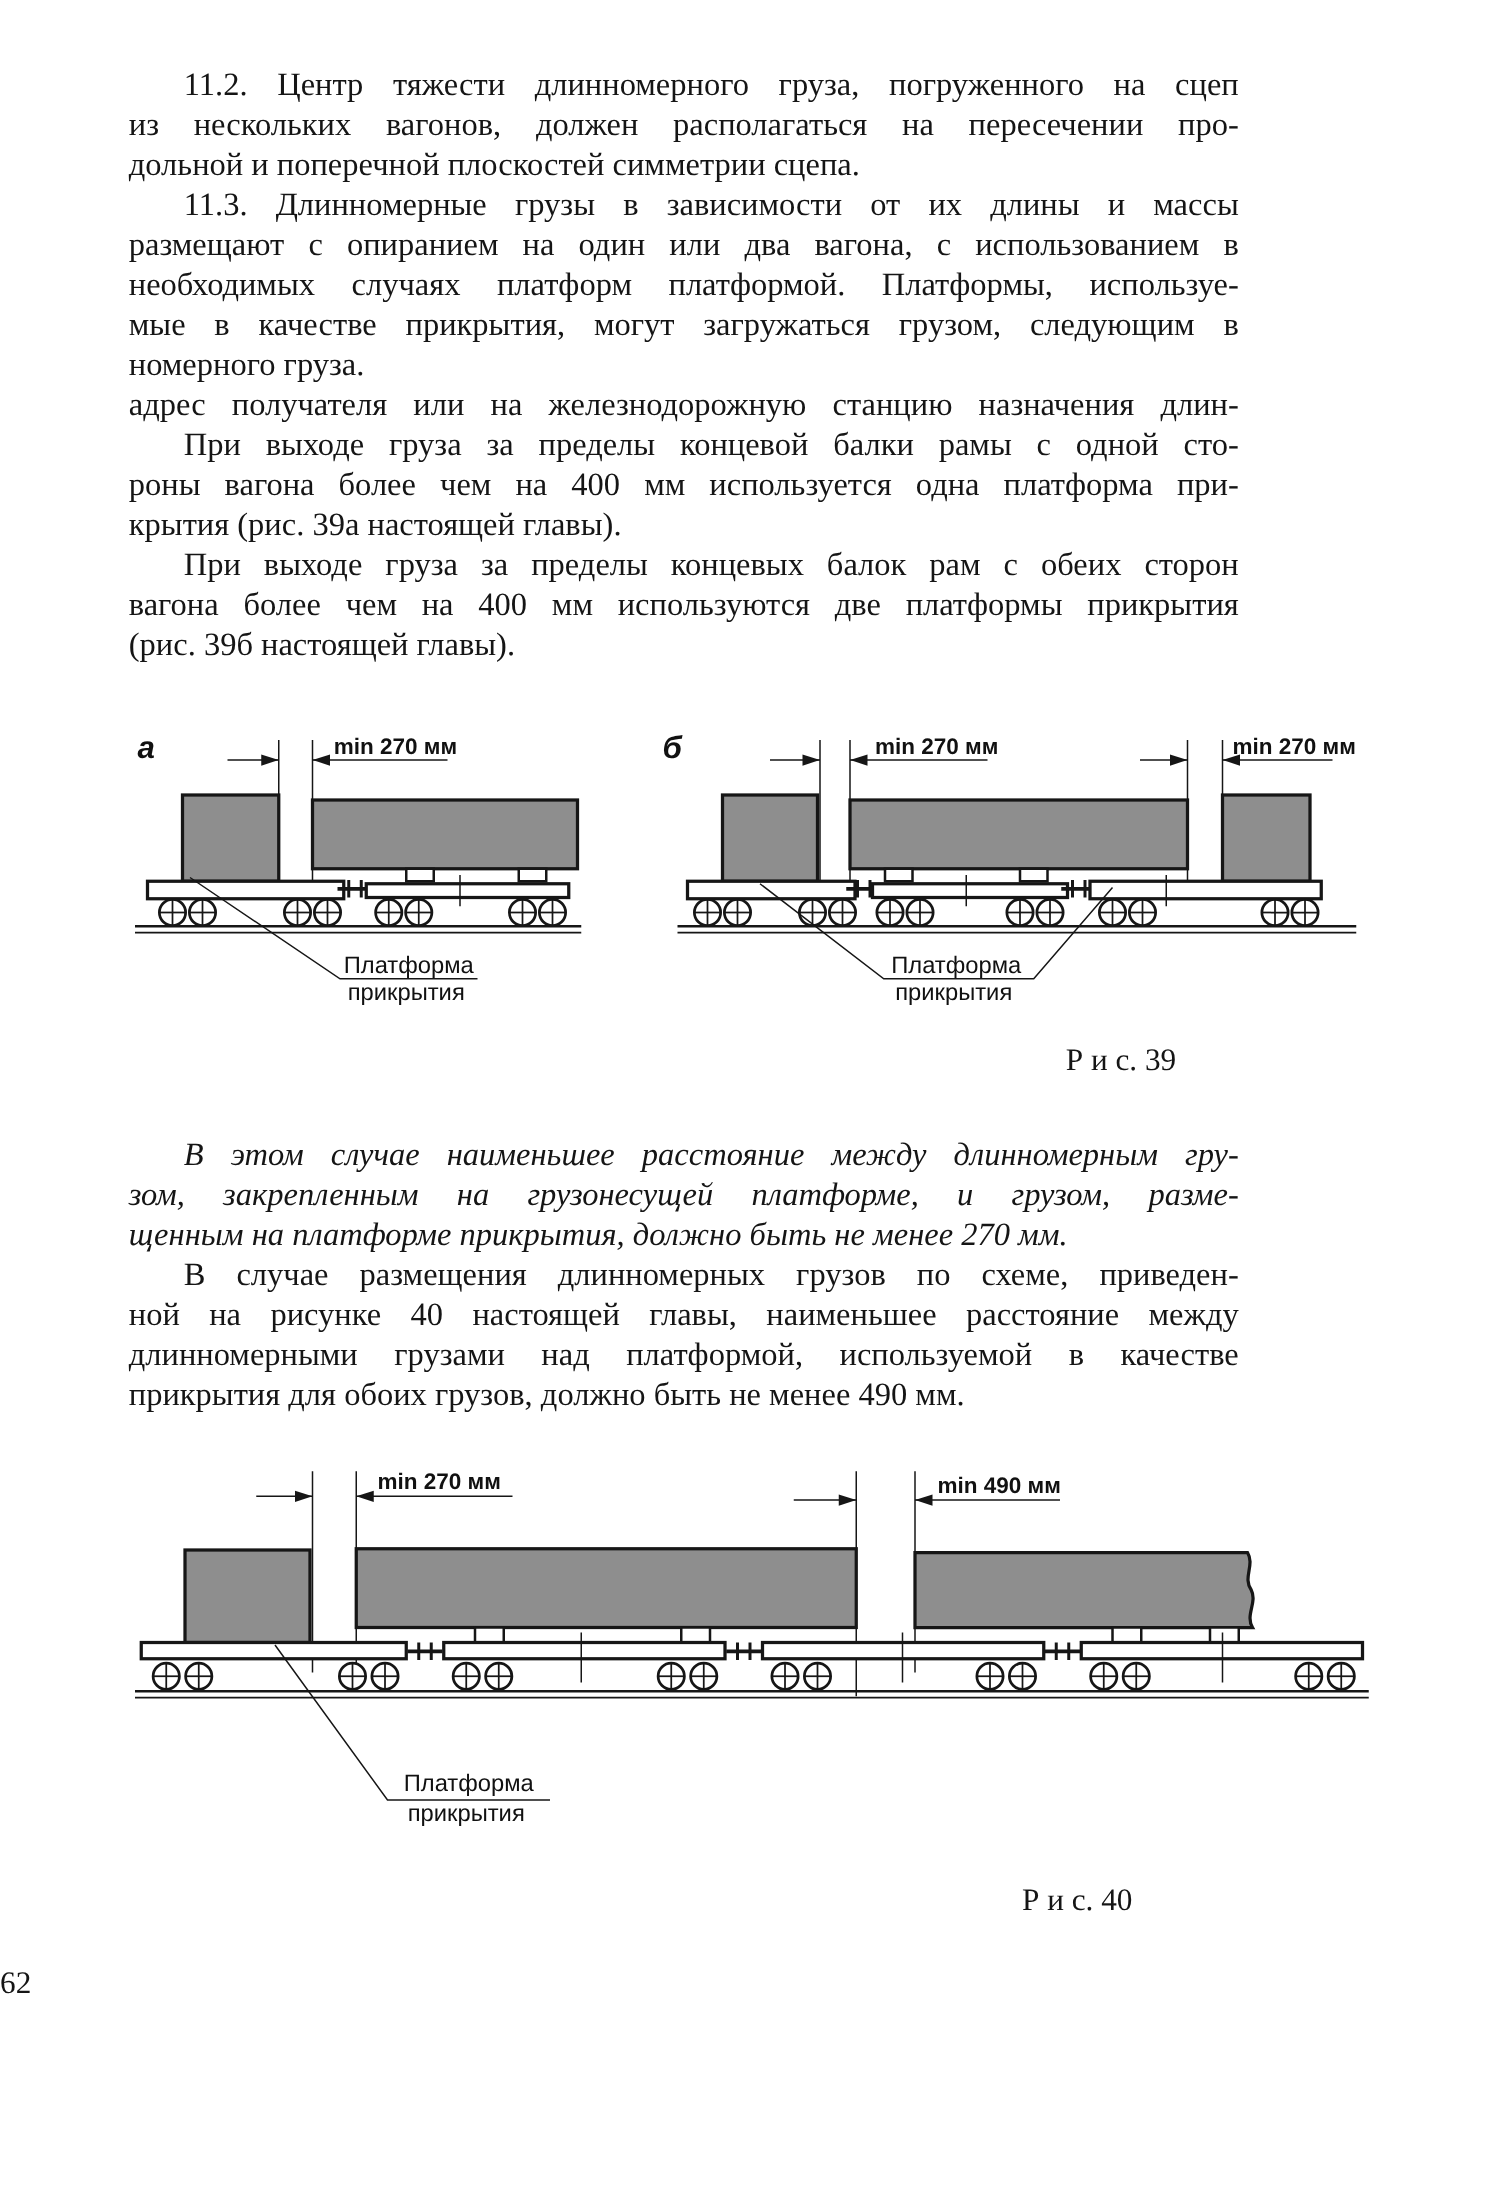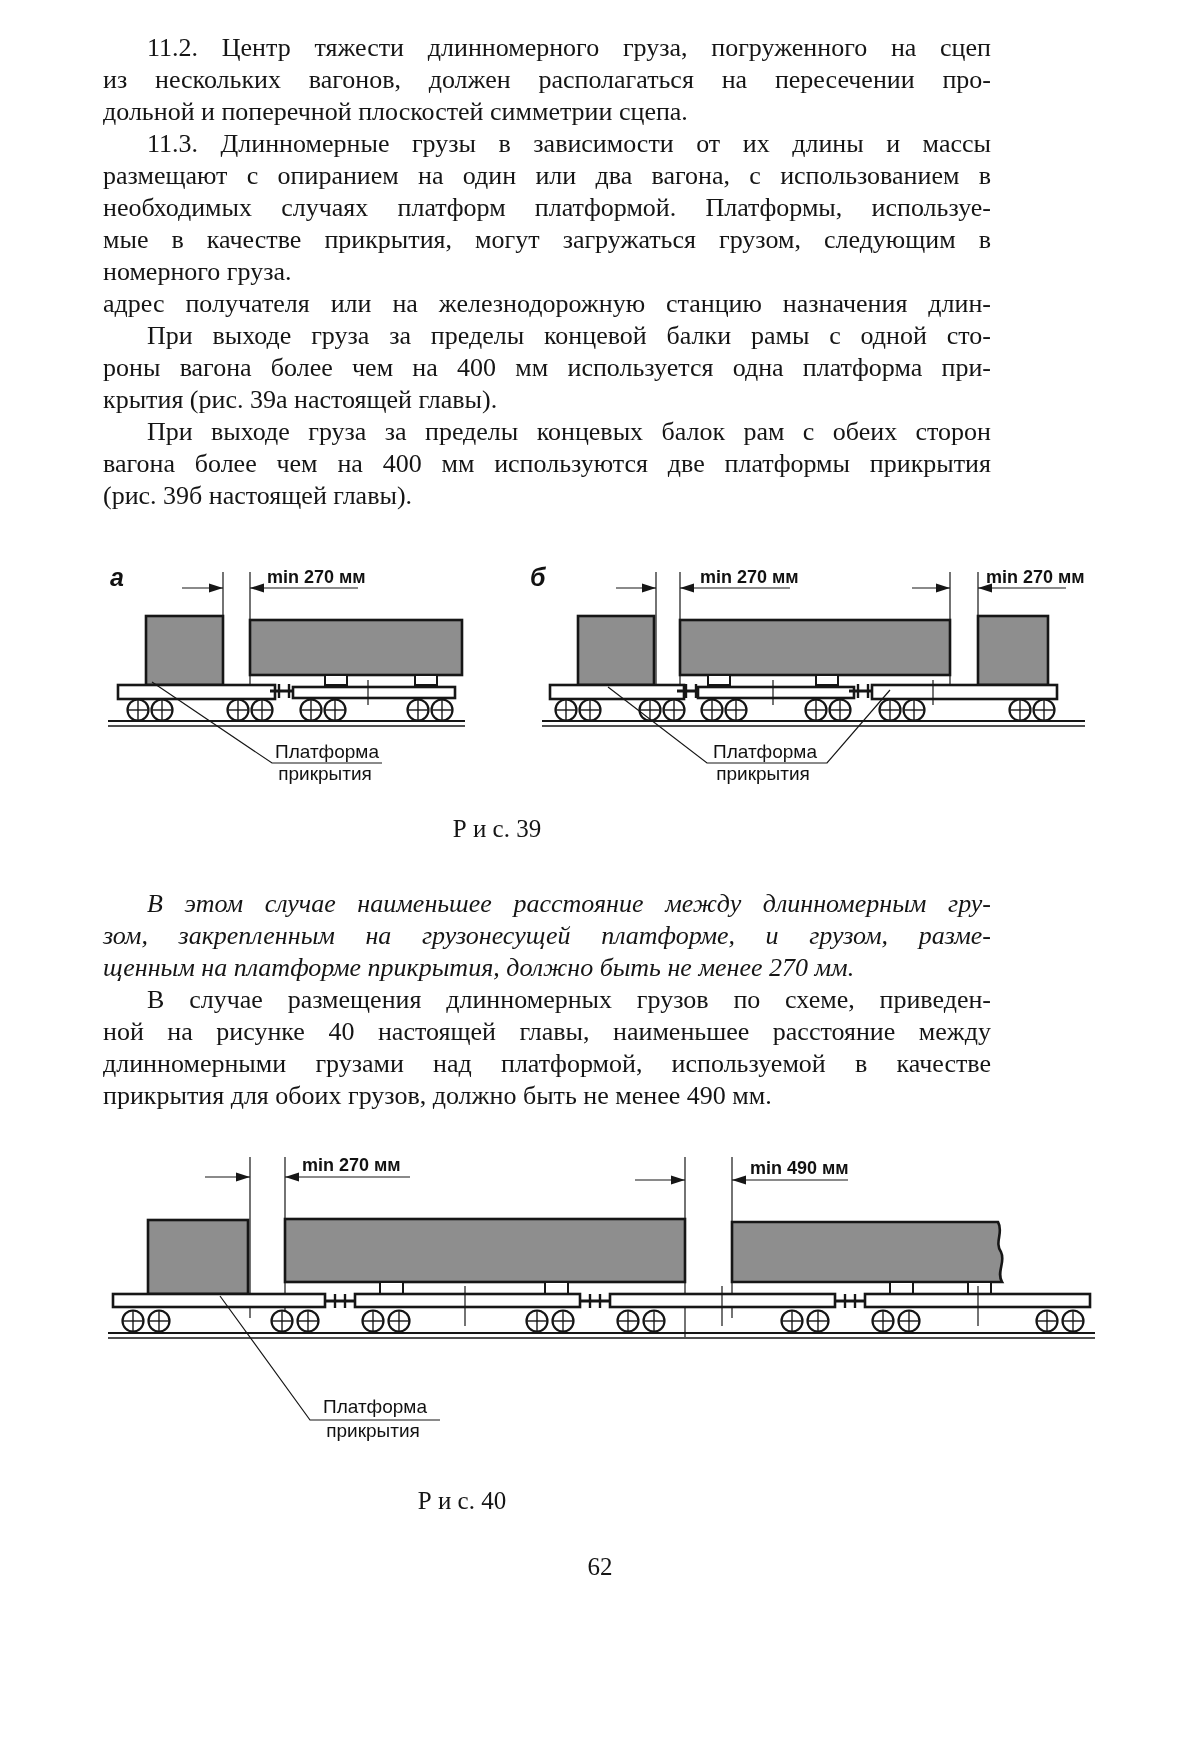--- a/index.html
+++ b/index.html
@@ -7,48 +7,48 @@
     position:relative;
     width:1200px;height:1751px;
     background:#ffffff;
     font-family:"Liberation Serif",serif;
     color:#151515;
     overflow:hidden;
   }
   .body-col{
     margin-left:103px;
     width:888px;
-    padding-top:32px;
+    padding-top:52px;
   }
   .para{margin:0;}
   .tl{
     font-size:26px;
     line-height:32px;
     text-align:justify;
     text-align-last:justify;
     white-space:normal;
   }
   .tl.first{text-indent:44px;}
   .tl.last{text-align:left;text-align-last:left;}
   .it{font-style:italic;}
   .figure{display:block;margin-left:-3px;}
   .fig39{margin-top:38px;}
   .fig40{margin-top:20px;}
   .caption{
     font-size:25px;line-height:30px;
-    text-align:center;
+    text-align:right;
     font-family:"Liberation Serif",serif;
   }
   .caption-39{margin-top:14px;transform:translateX(-50px);}
   .caption-40{margin-top:24px;transform:translateX(-85px);}
   .para-block-2{margin-top:44px;font-style:italic;}
   .page-number{
     margin-top:36px;
     width:1200px;
-    text-align:center;
+    text-align:left;
     font-size:25px;line-height:30px;
   }
   
   .cargo{fill:#8e8e8e;stroke:#161616;stroke-width:2.6;}
   .bar{fill:#ffffff;stroke:#161616;stroke-width:2.6;}
   .bolster{fill:#ffffff;stroke:#161616;stroke-width:2;}
   .dimline{stroke:#161616;stroke-width:1.2;fill:none;}
   .rail{stroke:#161616;stroke-width:2;fill:none;}
   .rail2{stroke:#161616;stroke-width:1.4;fill:none;}
   .leader{stroke:#161616;stroke-width:1.2;fill:none;}

